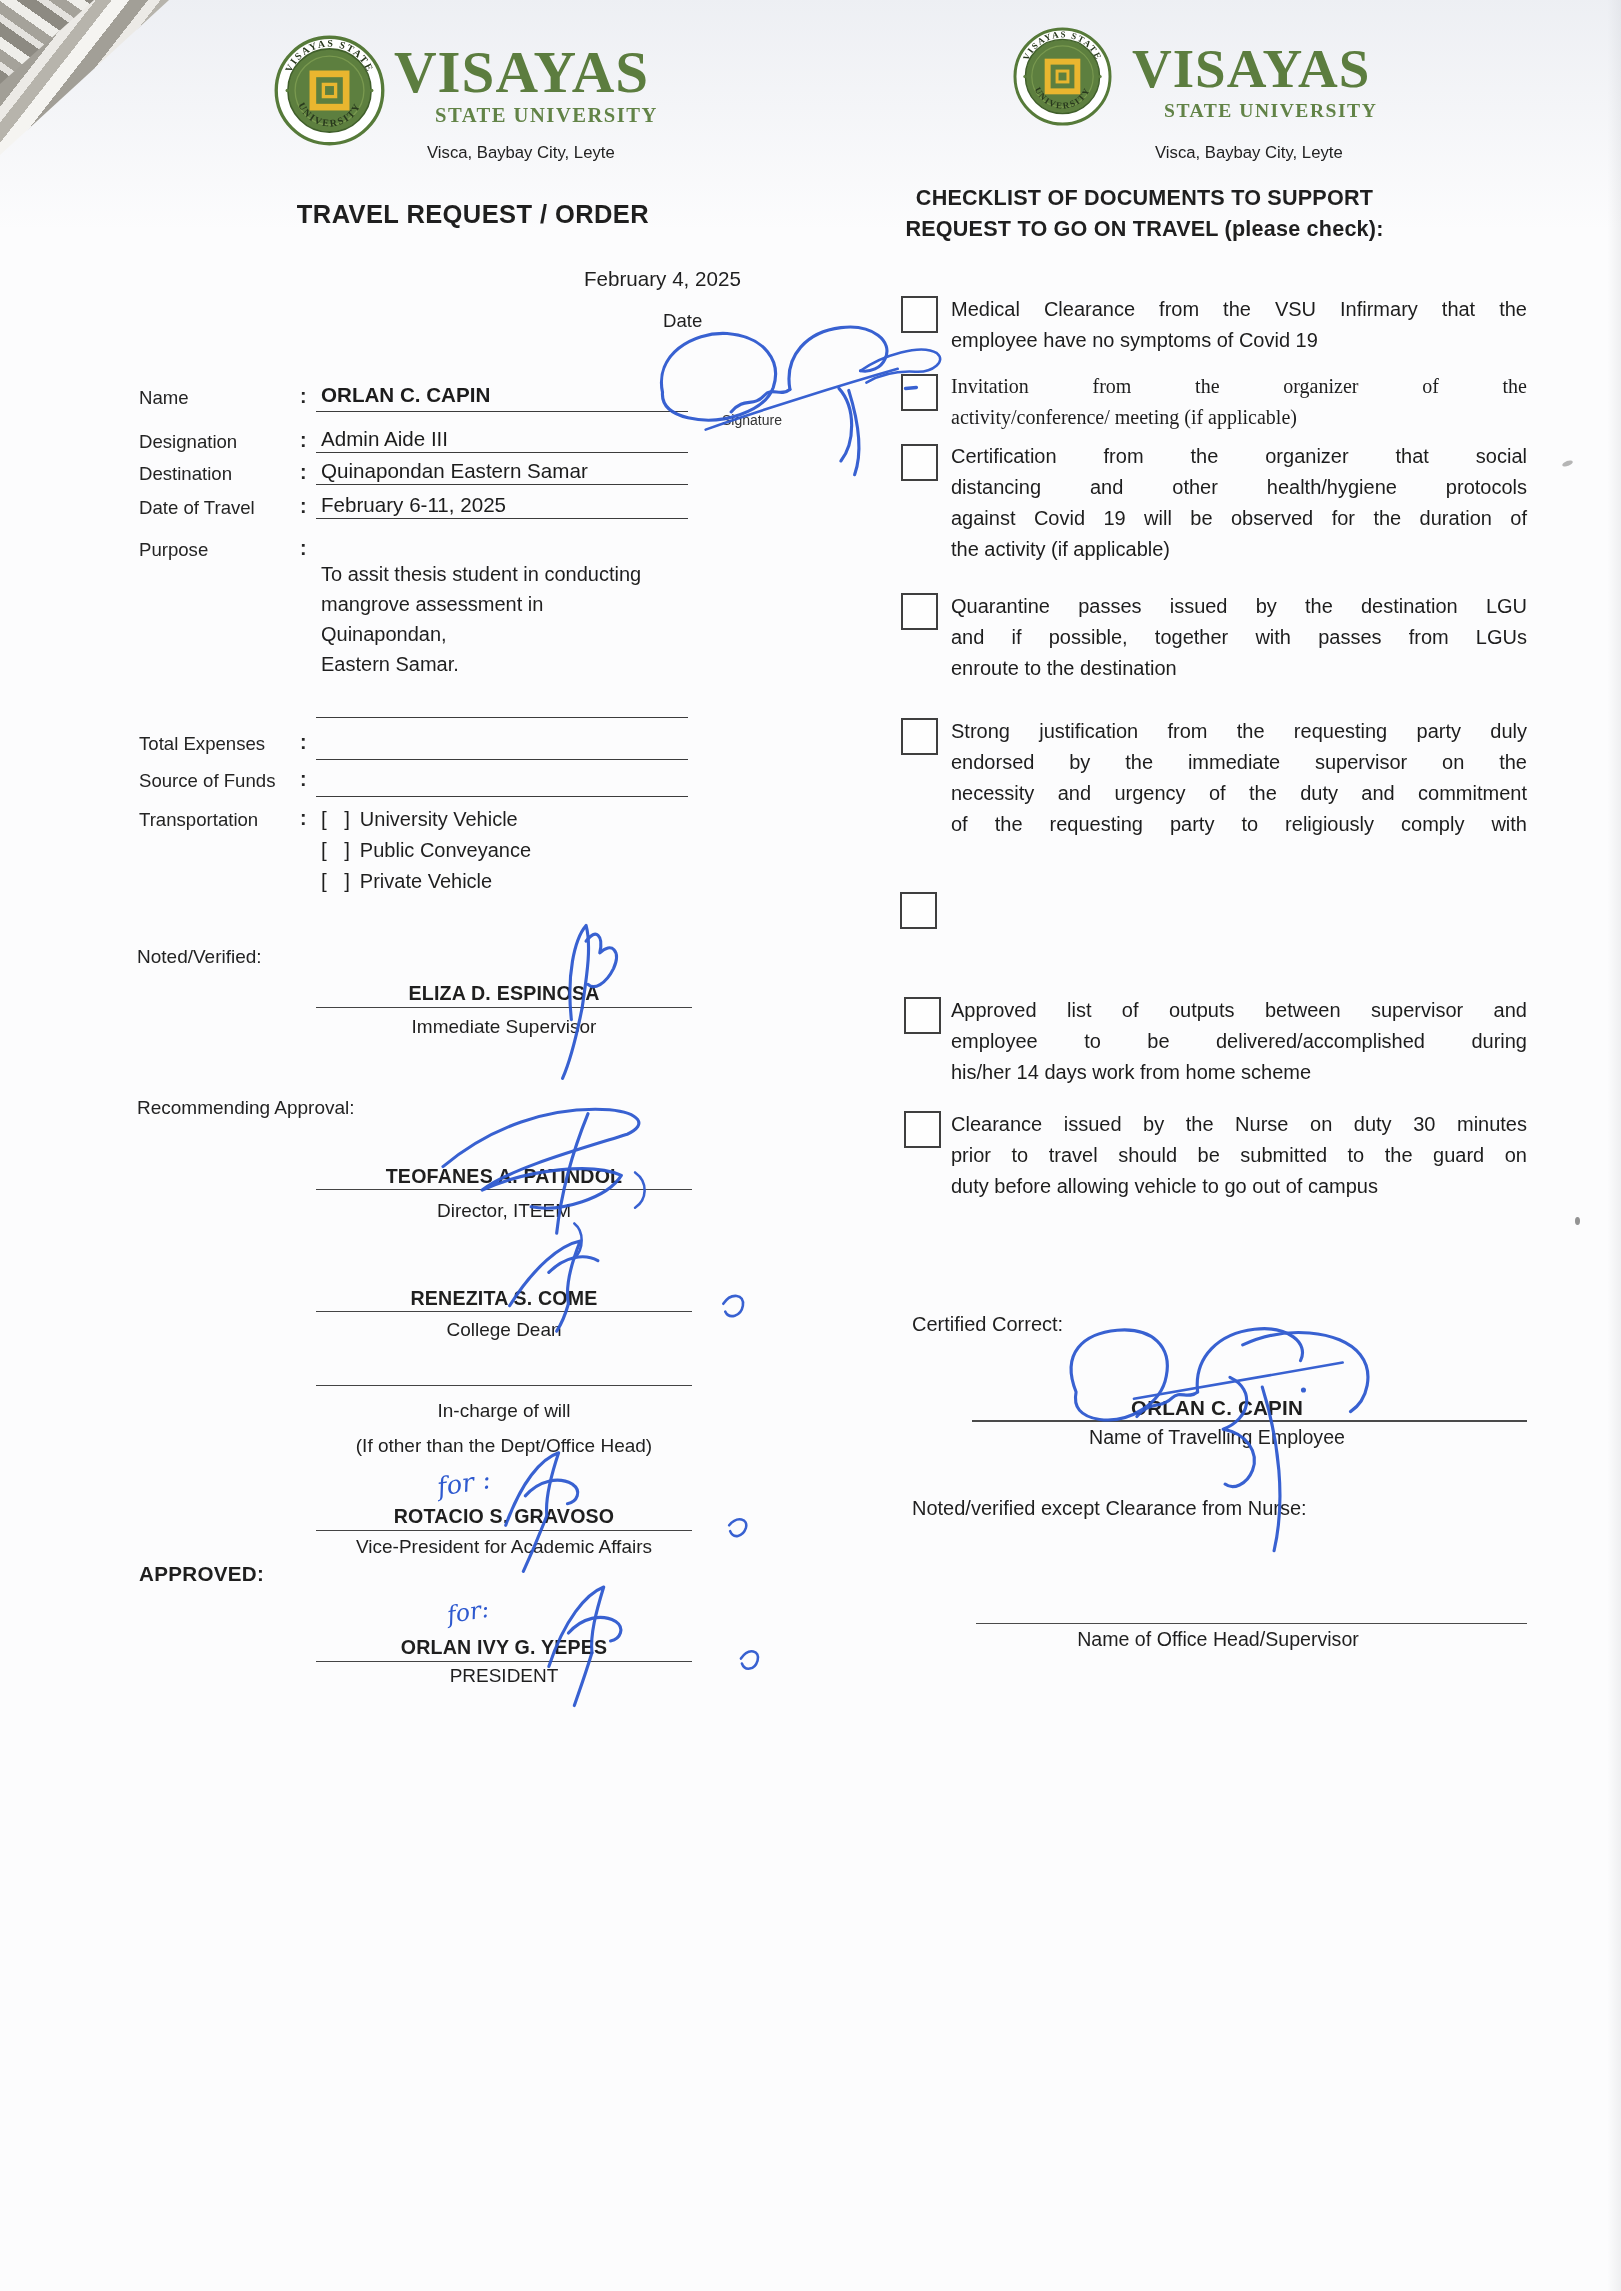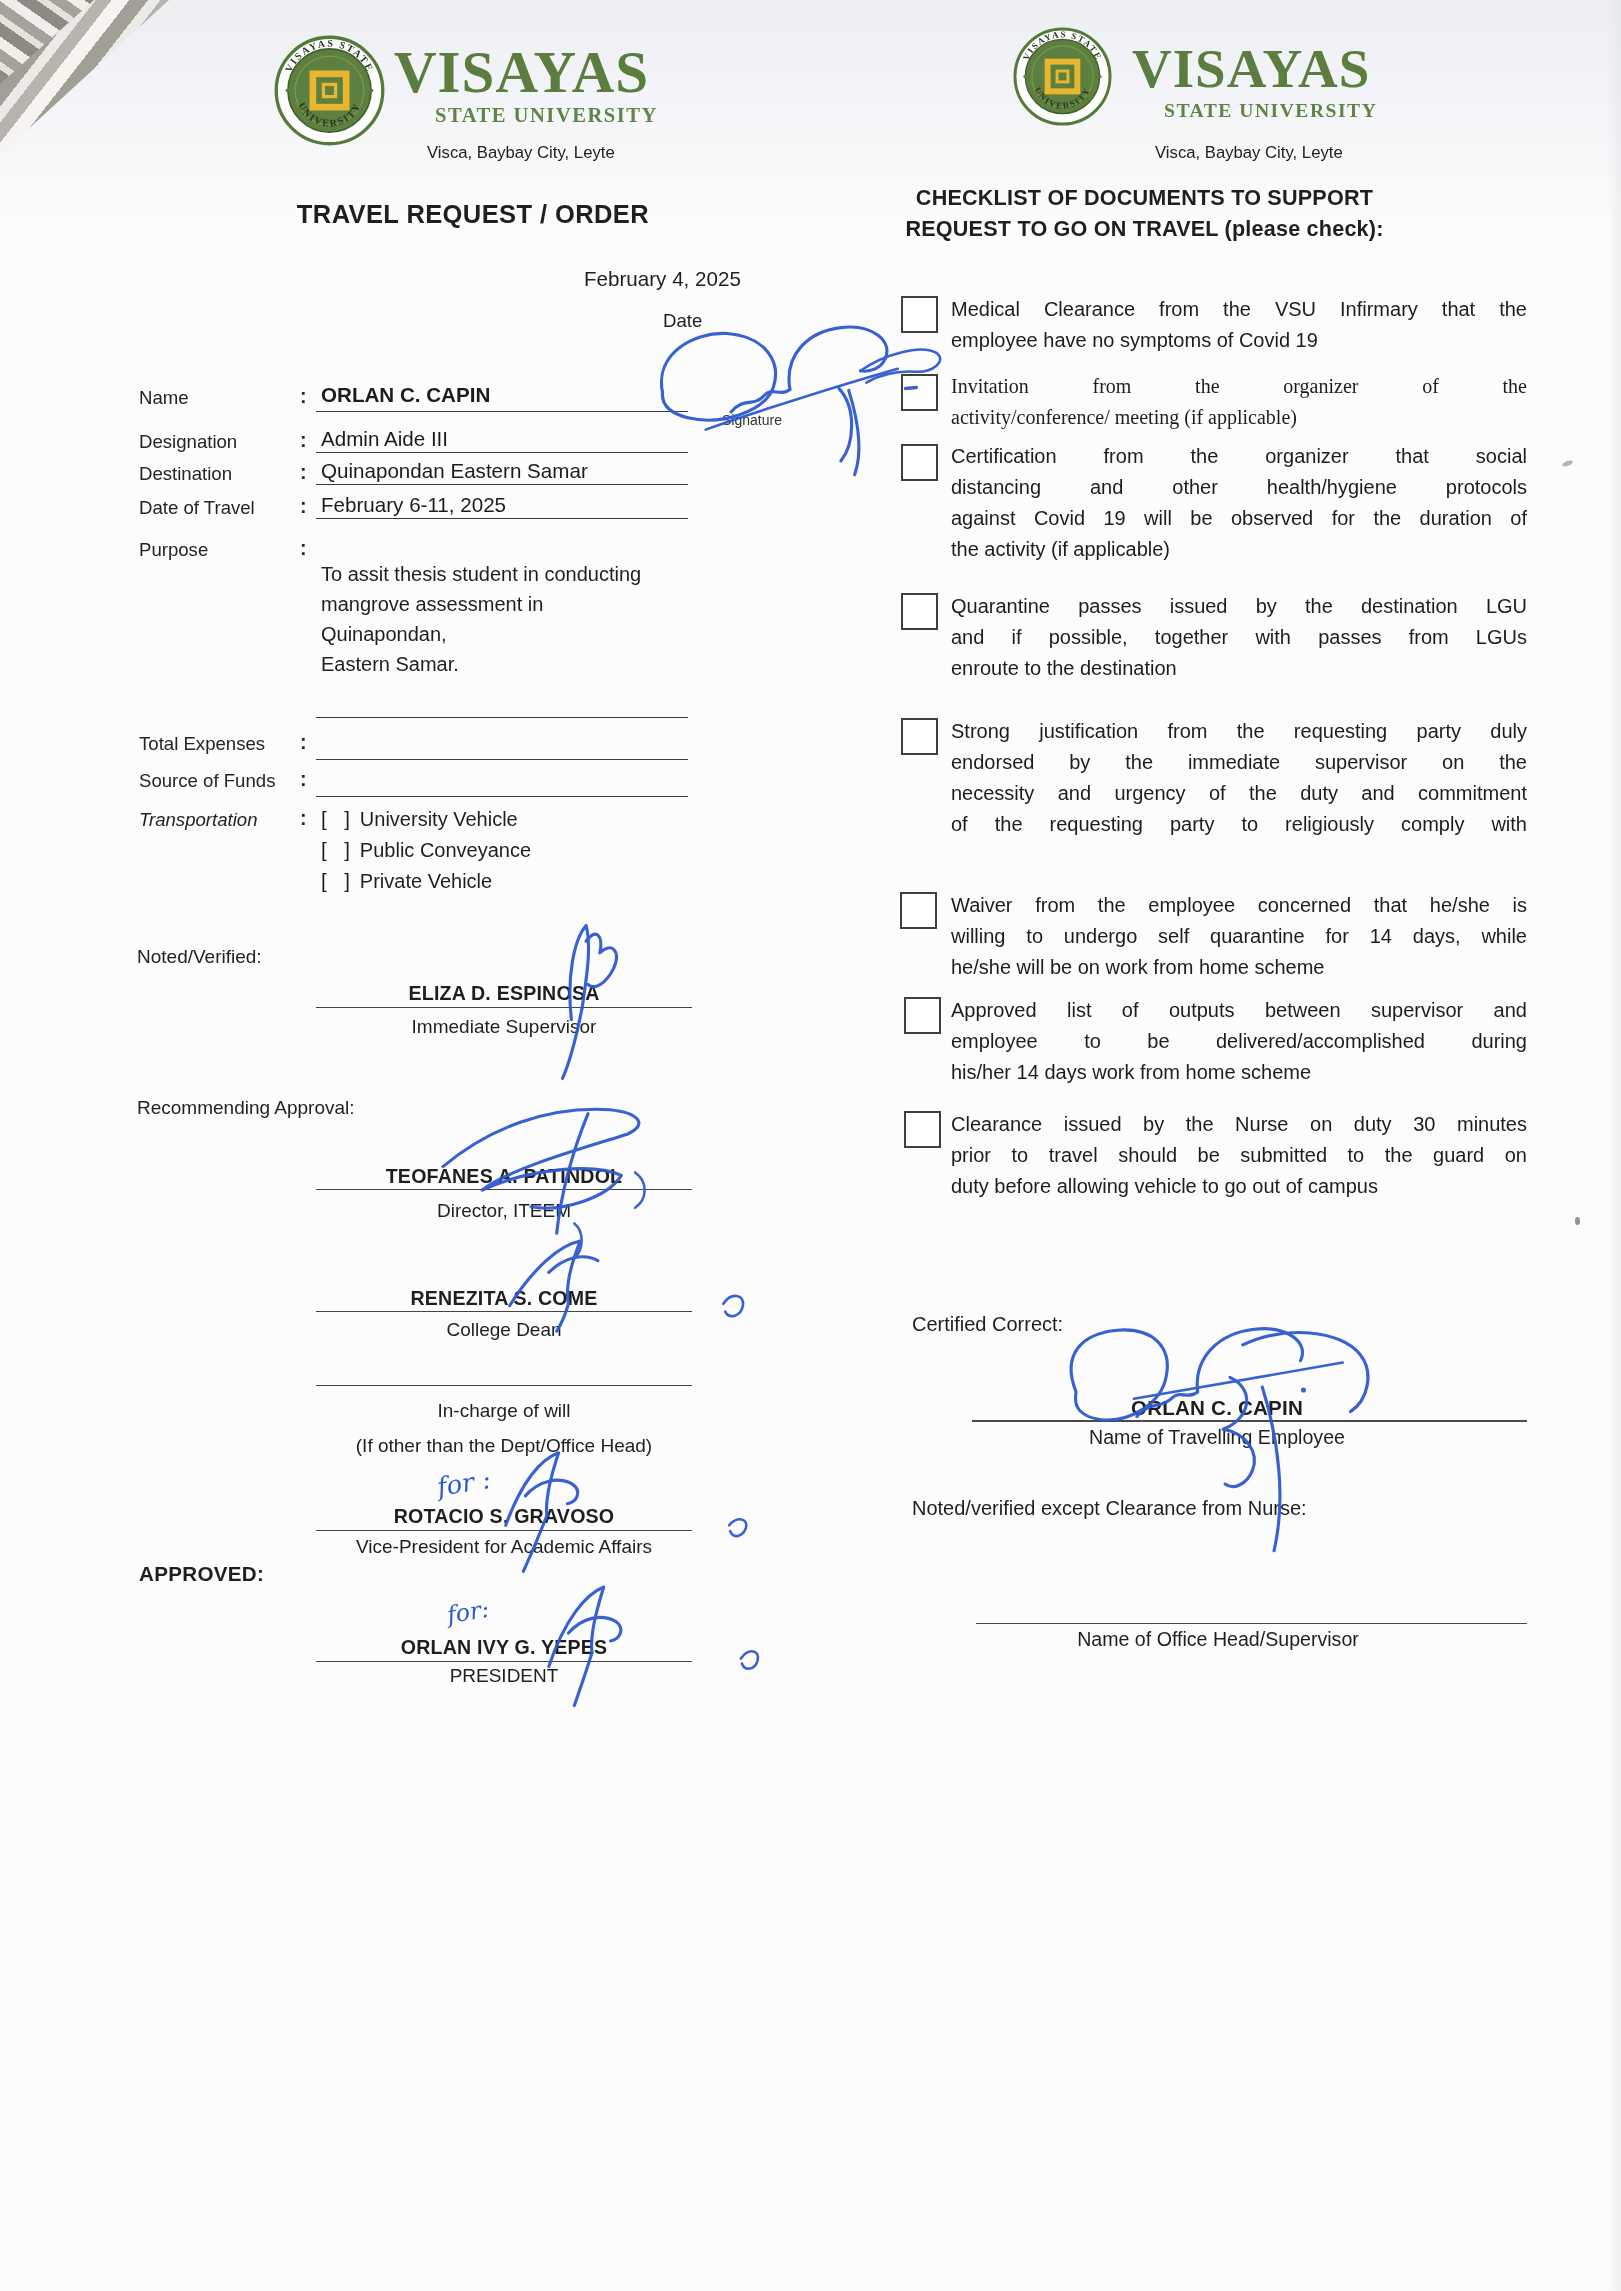--- a/index.html
+++ b/index.html
@@ -149,21 +149,21 @@
 Eastern Samar.</div>
 
   <div class="abs uline" style="left:316px;top:717px;width:372px;"></div>
   <div class="abs flabel" style="left:139px;top:733px;">Total Expenses</div>
   <div class="abs fcolon" style="left:300px;top:731px;">:</div>
   <div class="abs uline" style="left:316px;top:759px;width:372px;"></div>
   <div class="abs flabel" style="left:139px;top:770px;">Source of Funds</div>
   <div class="abs fcolon" style="left:300px;top:768px;">:</div>
   <div class="abs uline" style="left:316px;top:796px;width:372px;"></div>
 
-  <div class="abs flabel" style="left:139px;top:809px;font-style:italic;">Transportation</div>
+  <div class="abs flabel" style="left:139px;top:809px;">Transportation</div>
   <div class="abs fcolon" style="left:300px;top:807px;">:</div>
   <div class="abs" style="left:321px;top:807px;">
     <span class="bracket">[</span><span style="display:inline-block;width:17.6px;"></span><span class="bracket">]</span><span class="opt-label">University Vehicle</span>
   </div>
   <div class="abs" style="left:321px;top:838px;">
     <span class="bracket">[</span><span style="display:inline-block;width:17.6px;"></span><span class="bracket">]</span><span class="opt-label">Public Conveyance</span>
   </div>
   <div class="abs" style="left:321px;top:869px;">
     <span class="bracket">[</span><span style="display:inline-block;width:17.6px;"></span><span class="bracket">]</span><span class="opt-label">Private Vehicle</span>
   </div>
@@ -226,25 +226,20 @@
 
   <div class="abs checkbox" style="left:901px;top:718px;"></div>
   <div class="abs chk-text" style="left:951px;top:716px;">
       <div class="jline just">Strong justification from the requesting party duly</div>
       <div class="jline just">endorsed by the immediate supervisor on the</div>
       <div class="jline just">necessity and urgency of the duty and commitment</div>
       <div class="jline just">of the requesting party to religiously comply with</div>
     </div>
 
   <div class="abs checkbox" style="left:900px;top:892px;"></div>
-  <div class="abs chk-text" style="left:951px;top:890px;">
-      <div class="jline just">Waiver from the employee concerned that he/she is</div>
-      <div class="jline just">willing to undergo self quarantine for 14 days, while</div>
-      <div class="jline">he/she will be on work from home scheme</div>
-    </div>
 
   <div class="abs checkbox" style="left:904px;top:997px;"></div>
   <div class="abs chk-text" style="left:951px;top:995px;">
       <div class="jline just">Approved list of outputs between supervisor and</div>
       <div class="jline just">employee to be delivered/accomplished during</div>
       <div class="jline">his/her 14 days work from home scheme</div>
     </div>
 
   <div class="abs checkbox" style="left:904px;top:1111px;"></div>
   <div class="abs chk-text" style="left:951px;top:1109px;">

